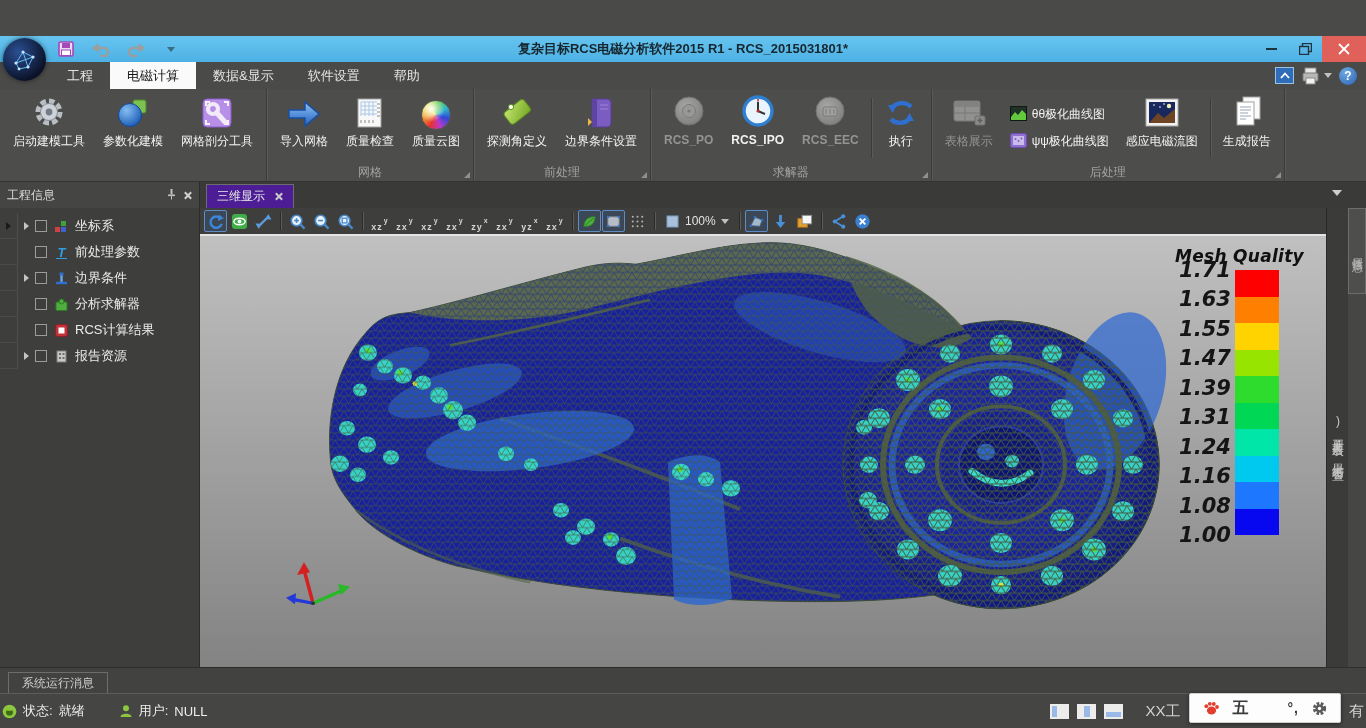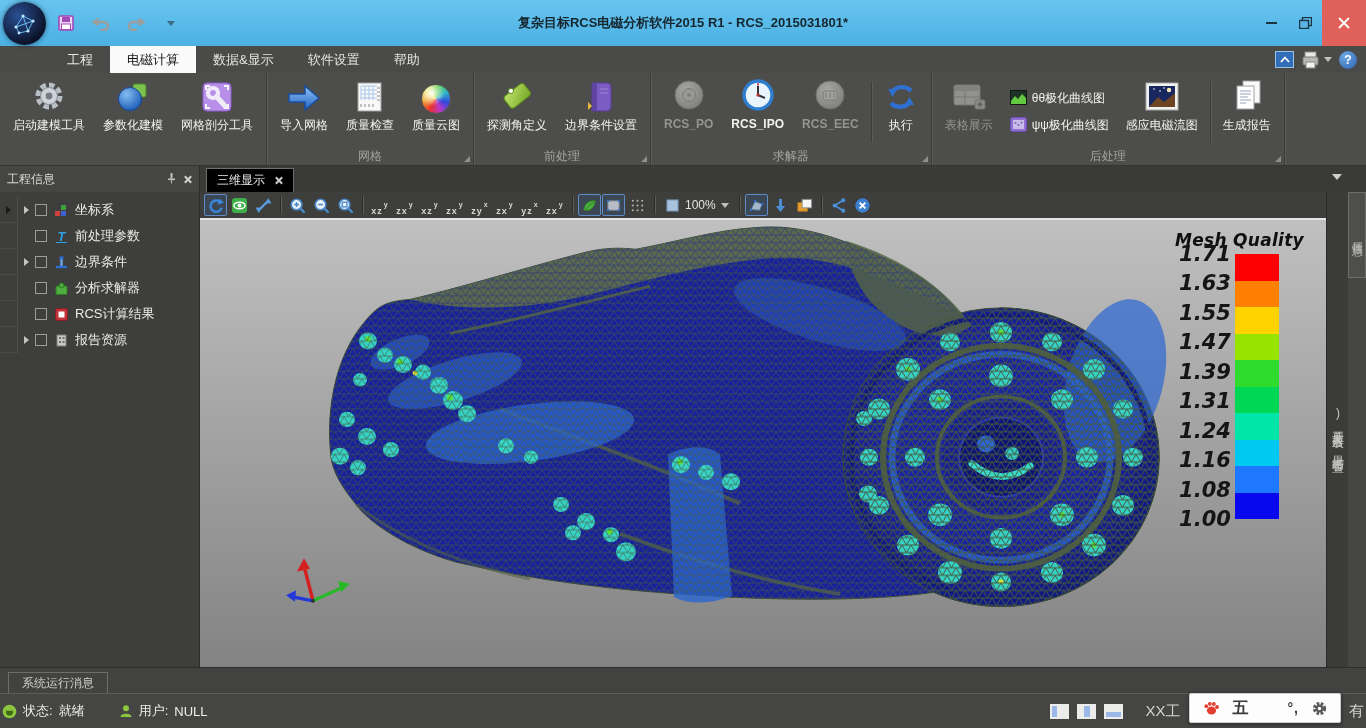--- a/index.html
+++ b/index.html
@@ -1,21 +1,21 @@
 <!DOCTYPE html>
 <html><head>
 <meta charset="utf-8">
 <style>
   * { margin:0; padding:0; box-sizing:border-box; }
   html,body { width:1366px; height:728px; overflow:hidden; background:#222; }
   .app { width:1366px; height:728px; display:flex; flex-direction:column;
          font-family:"Liberation Sans","DejaVu Sans",sans-serif; background:#4a4a48; position:relative; }
 
   
-  .titlebar { height:46px; background:linear-gradient(#67c4ef,#4db1e4); display:flex; align-items:center; position:relative; flex:none; }
+  .titlebar { height:26px; background:linear-gradient(#67c4ef,#4db1e4); display:flex; align-items:center; position:relative; flex:none;margin-top:36px; }
   .logo { position:absolute; left:3px; top:2px; width:43px; height:43px; border-radius:50%;
           background:radial-gradient(circle at 35% 32%, #2a4f92, #0b1228 72%); z-index:20;
           box-shadow:0 0 5px rgba(0,0,0,.55); display:flex; align-items:center; justify-content:center; }
   .qat { margin-left:56px; display:flex; align-items:center; gap:15px; }
   .qbtn { display:flex; align-items:center; justify-content:center; width:20px; height:20px; }
   .wintitle { position:absolute; left:0; right:0; text-align:center; font-size:13px; font-weight:600; color:#15262e; pointer-events:none; }
   .winctl { margin-left:auto; display:flex; align-items:stretch; height:100%; z-index:30; }
   .wbtn { width:34px; display:flex; align-items:center; justify-content:center; }
   .wbtn.close { width:44px; background:#df6159; }
   .minbar { width:11px; height:2px; background:#1c3340; }
@@ -46,21 +46,21 @@
   .sbtn { display:flex; align-items:center; gap:5px; font-size:12px; color:#f2f2f0; white-space:nowrap; }
   .cloudball { width:30px; height:30px; border-radius:50%; border:1px solid #555;
      background:conic-gradient(from 210deg,#e83030,#f0a030,#ece342,#58c838,#30b8c8,#3048d8,#b838c8,#e83030); position:relative; }
   .cloudball::after { content:''; position:absolute; inset:0; border-radius:50%;
      background:radial-gradient(circle at 34% 28%, rgba(255,255,255,.95), rgba(255,255,255,0) 48%); }
 
   
   .docrow { height:26px; background:#3a3a38; display:flex; align-items:stretch; position:relative; flex:none; }
   .panelhead { width:200px; background:#454543; border-right:1px solid #2c2c2a; display:flex; align-items:center; padding:0 7px; gap:6px; font-size:12px; color:#d8d8d6; }
   .phspacer { flex:1; }
-  .doctab { margin-left:6px; margin-top:2px; padding:0 10px; background:#000000; border:1px solid #6d6d6b; border-bottom:none; display:flex; align-items:center; gap:9px; font-size:12px; color:#e8e8e6; }
+  .doctab { margin-left:6px; margin-top:2px; padding:0 10px; background:#4c1d95; border:1px solid #6d6d6b; border-bottom:none; display:flex; align-items:center; gap:9px; font-size:12px; color:#e8e8e6; }
   .xicon { width:9px; height:9px; position:relative; display:inline-block; }
   .xicon::before,.xicon::after { content:''; position:absolute; left:4px; top:0; width:2px; height:9px; background:currentColor; }
   .xicon::before { transform:rotate(45deg); } .xicon::after { transform:rotate(-45deg); }
   .tablist-btn { position:absolute; right:24px; top:8px; width:0; height:0; border-left:5px solid transparent; border-right:5px solid transparent; border-top:6px solid #cfcfcd; }
 
   
   .main { flex:1; display:flex; min-height:0; }
   .tree { width:200px; background:#3e3e3c; border-right:1px solid #2c2c2a; padding-top:5px; }
   .trow { height:26px; display:flex; align-items:center; font-size:13px; color:#eaeae8; }
   .grip { width:18px; align-self:stretch; border-right:1px solid #4e4e4c; border-bottom:1px solid #4a4a48; display:flex; align-items:center; justify-content:center; }

